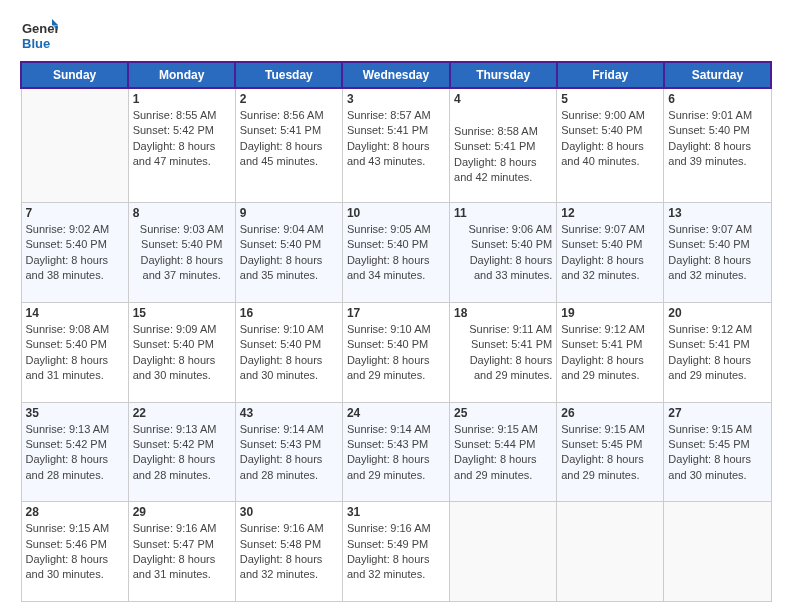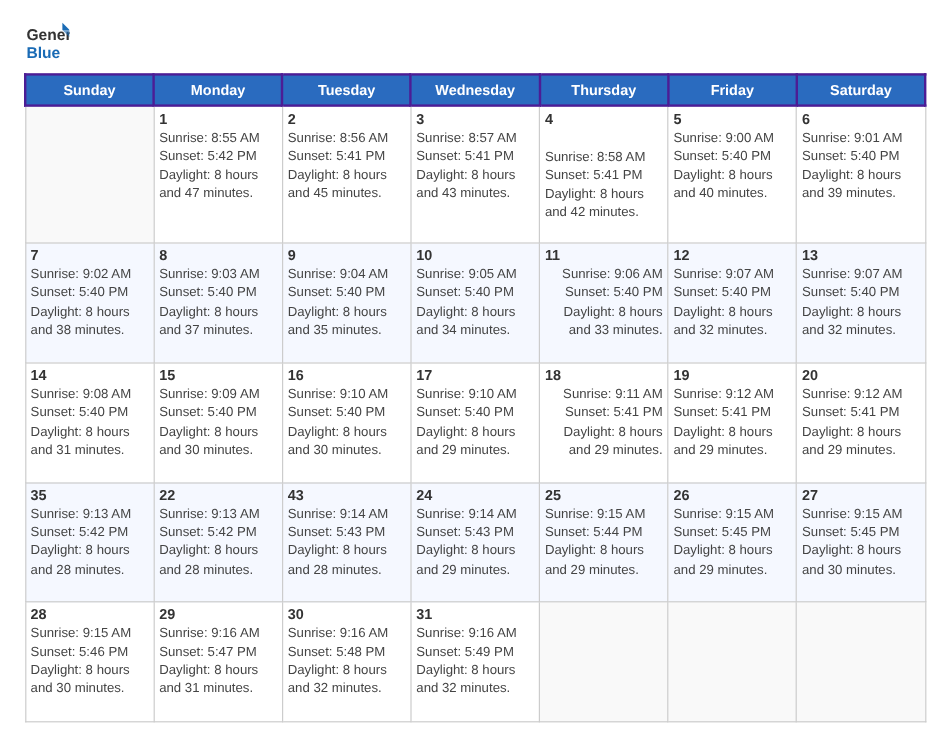--- a/index.html
+++ b/index.html
@@ -167,21 +167,21 @@
         <tr class="row-alt">
           <td>
             <span class="day-num">7</span>
             <div class="day-info" style="white-space: pre-line;">Sunrise: 9:02 AM
 Sunset: 5:40 PM
 Daylight: 8 hours
 and 38 minutes.</div>
           </td>
           <td>
             <span class="day-num">8</span>
-            <div class="day-info" style="white-space: pre-line;">Sunrise: 9:03 AM
+            <div class="day-info" style="white-space: pre-line; text-align: center;">Sunrise: 9:03 AM
 Sunset: 5:40 PM
 Daylight: 8 hours
 and 37 minutes.</div>
           </td>
           <td>
             <span class="day-num">9</span>
             <div class="day-info" style="white-space: pre-line;">Sunrise: 9:04 AM
 Sunset: 5:40 PM
 Daylight: 8 hours
 and 35 minutes.</div>

